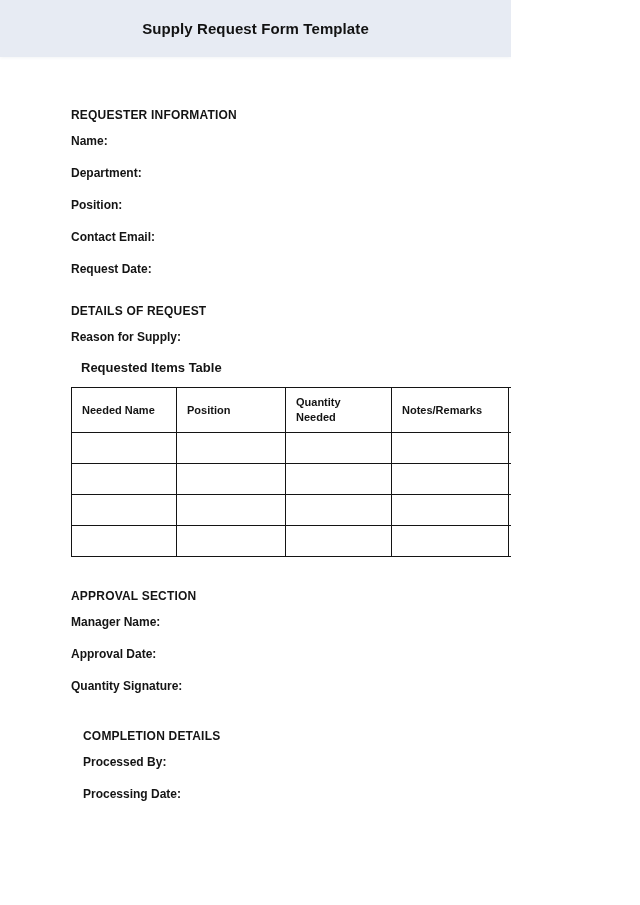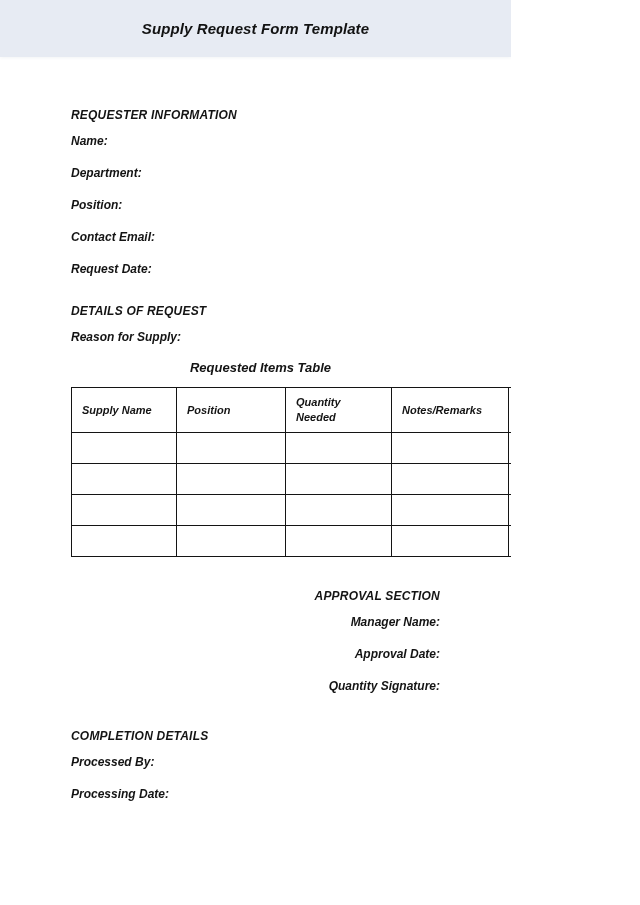--- a/index.html
+++ b/index.html
@@ -15,21 +15,20 @@
     background: var(--page-bg);
     font-family: "Liberation Sans", "DejaVu Sans", sans-serif;
     color: var(--text);
   }
   .page {
     position: relative;
     width: 511px;
     min-height: 905px;
     background: var(--page-bg);
     overflow: hidden;
-    font-style: italic;
   }
   .titlebar {
     height: 57px;
     background: var(--header-bg);
     display: flex;
     align-items: center;
     justify-content: center;
     box-shadow: 0 1px 3px rgba(40, 60, 100, 0.06);
   }
   .titlebar h1 {
@@ -51,29 +50,28 @@
   }
   .field-label {
     font-size: 12px;
     font-weight: 700;
     line-height: 1;
     margin: 0 0 20px 0;
   }
   .field-label:last-child { margin-bottom: 20px; }
   .sec-requester { margin-top: 12px; }
   .sec-details  { margin-top: 30px; }
-  .sec-approval { margin-top: 33px; text-align: right; }
-  .sec-completion { margin-top: 38px; }
+  .sec-approval { margin-top: 33px; }
+  .sec-completion { margin-top: 38px; margin-left: 12px; }
 
   .table-title {
     font-size: 13px;
     font-weight: 700;
     line-height: 1;
     margin: -2px 0 13px 10px;
-    text-align: center;
   }
   table.items {
     border-collapse: collapse;
     table-layout: fixed;
     width: 497px;
   }
   table.items th, table.items td {
     border: 1.5px solid var(--table-border);
     background: #ffffff;
   }
@@ -131,21 +129,21 @@
       <table class="items">
         <colgroup>
           <col style="width:105px">
           <col style="width:109px">
           <col style="width:106px">
           <col style="width:117px">
           <col style="width:60px">
         </colgroup>
         <thead>
           <tr>
-            <th>Supply Name</th>
+            <th>Needed Name</th>
             <th>Position</th>
             <th>Quantity Needed</th>
             <th>Notes/Remarks</th>
             <th class="center">
               <span class="th-sub">Urgent</span>
               <span class="th-sub">(✓)</span>
             </th>
           </tr>
         </thead>
         <tbody>

